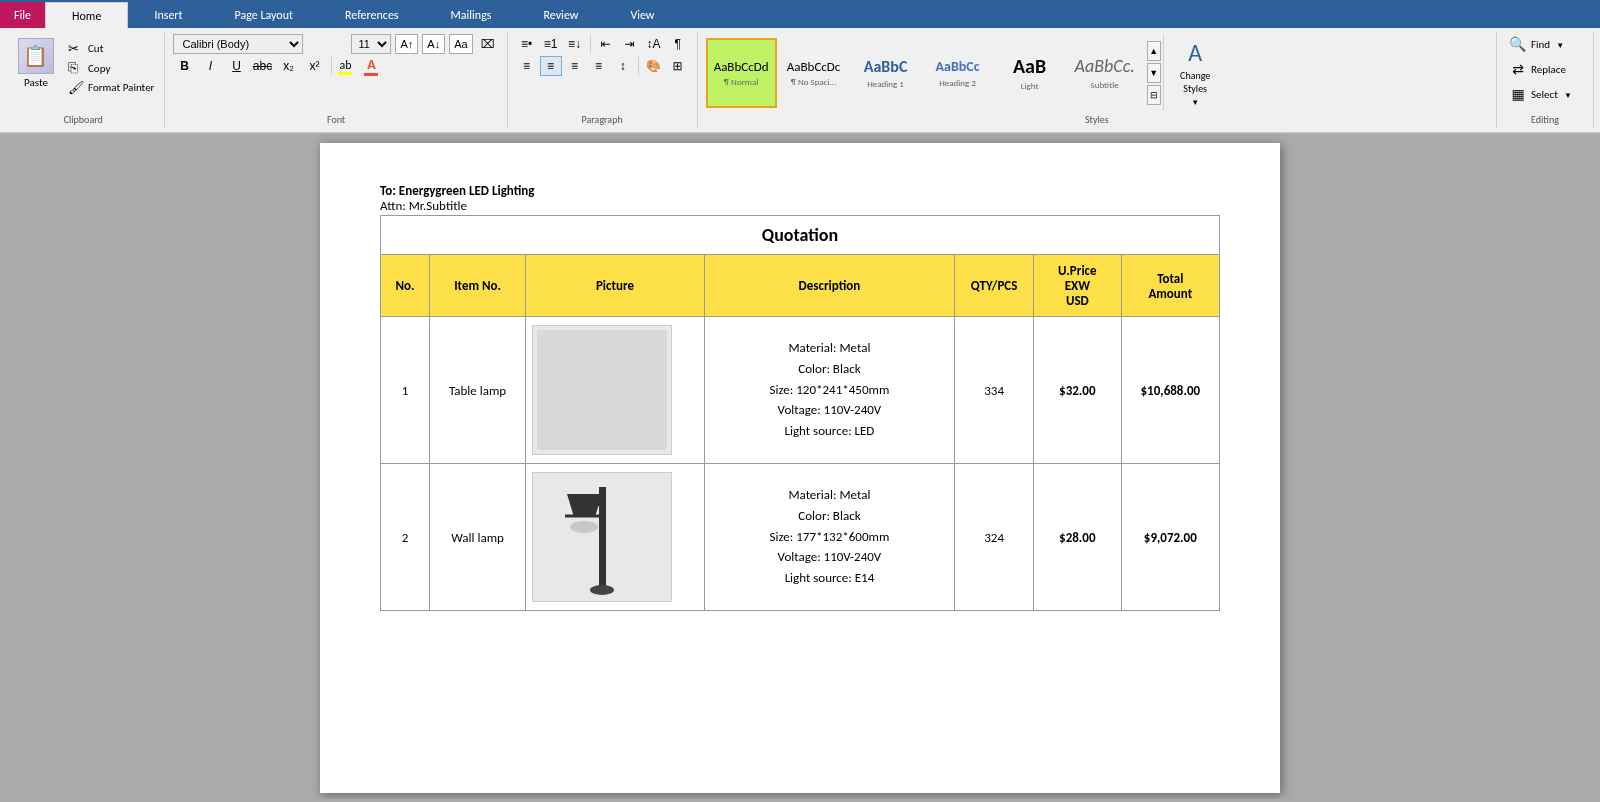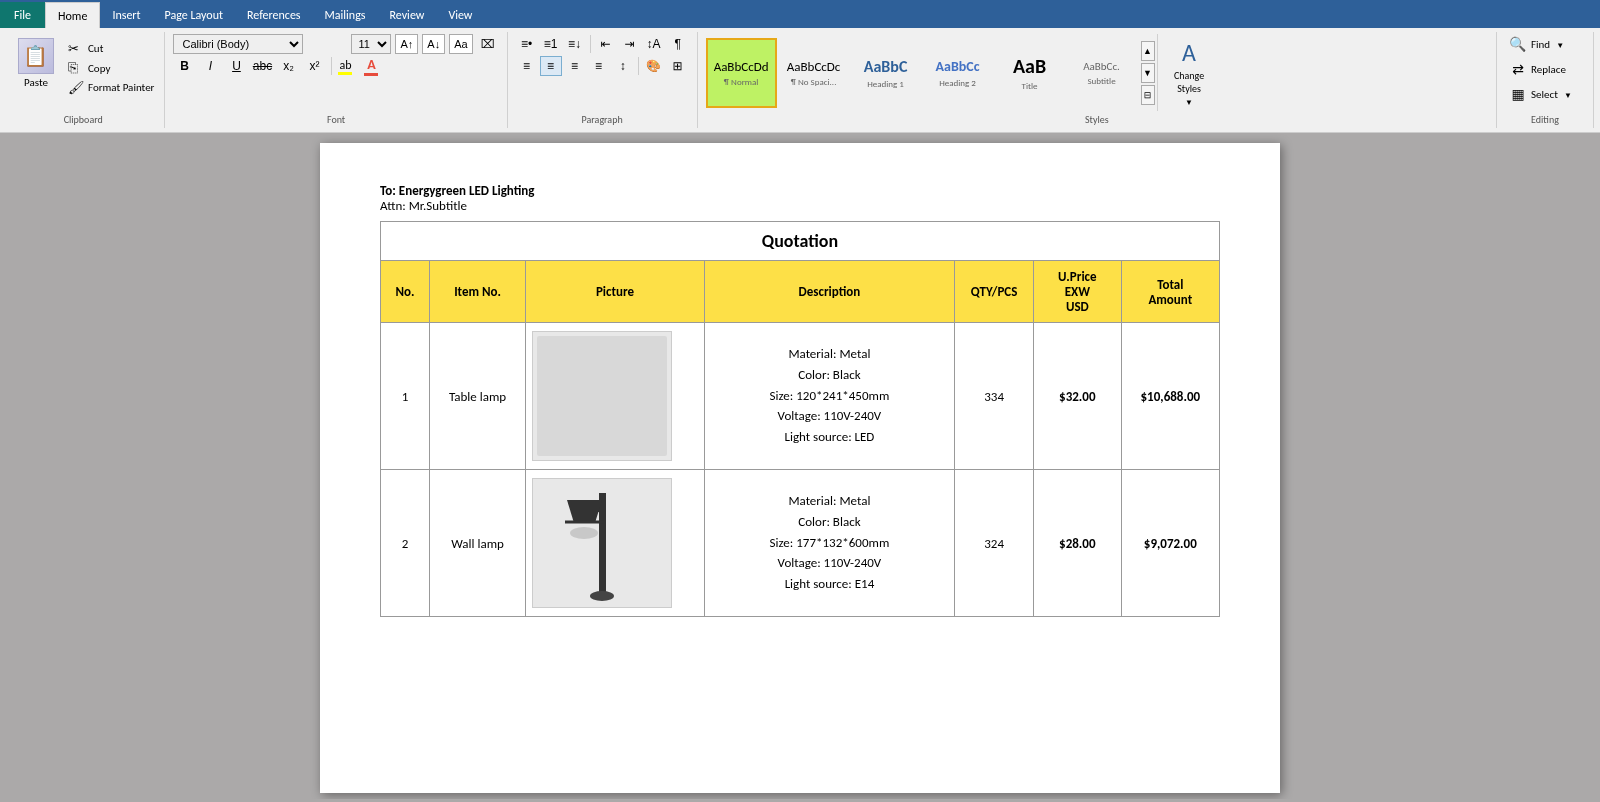--- a/index.html
+++ b/index.html
@@ -1,23 +1,23 @@
 <!DOCTYPE html>
 <html><head>
   <meta charset="utf-8">
   <style>
     * { margin: 0; padding: 0; box-sizing: border-box; }
     body { font-family: 'Segoe UI', Calibri, Arial, sans-serif; background: #aba9a9; overflow: hidden; width: 1600px; height: 802px; }
 
     
     #ribbon { background: #f0f0f0; border-bottom: 1px solid #ccc; width: 100%; }
     #tab-bar { display: flex; background: #2e6099; height: 28px; align-items: flex-end; }
-    .tab { padding: 4px 12px; font-size: 12px; color: #fff; cursor: pointer; height: 26px; display: flex; align-items: center; }
+    .tab { padding: 4px 26px; font-size: 12px; color: #fff; cursor: pointer; height: 26px; display: flex; align-items: center; }
     .tab.active { background: #f0f0f0; color: #000; border-top: 1px solid #ccc; border-left: 1px solid #ccc; border-right: 1px solid #ccc; }
-    .tab-file { background: #0f766e; color: #fff; padding: 4px 14px; }
+    .tab-file { background: #be185d; color: #fff; padding: 4px 14px; }
 
     #ribbon-content { display: flex; padding: 4px 6px; gap: 4px; align-items: stretch; height: 104px; }
 
     .ribbon-group { display: flex; flex-direction: column; border-right: 1px solid #d0d0d0; padding: 2px 8px 2px 4px; min-width: fit-content; position: relative; }
     .ribbon-group-label { font-size: 10px; color: #555; text-align: center; margin-top: auto; padding-top: 2px; }
     .ribbon-group-content { display: flex; align-items: center; gap: 2px; flex: 1; }
 
     
     .clipboard-group .ribbon-group-content { flex-direction: row; align-items: flex-start; gap: 4px; }
     .paste-btn { display: flex; flex-direction: column; align-items: center; justify-content: center; padding: 4px 8px; cursor: pointer; }
@@ -49,39 +49,39 @@
     
     .styles-group .ribbon-group-content { flex-direction: row; align-items: center; gap: 2px; }
     .style-box { border: 2px solid transparent; padding: 2px 6px; cursor: pointer; min-width: 70px; text-align: center; height: 70px; display: flex; flex-direction: column; justify-content: center; }
     .style-box.active { border: 2px solid #e6a817; background: #bef264; }
     .style-normal { font-size: 13px; }
     .style-label { font-size: 9px; color: #666; margin-top: 2px; }
     .style-nospace { font-size: 13px; }
     .style-h1 { font-size: 16px; font-weight: bold; color: #2e6099; }
     .style-h2 { font-size: 14px; font-weight: bold; color: #4472c4; }
     .style-title { font-size: 20px; font-weight: bold; }
-    .style-subtitle { font-size: 11px; color: #666; }
+    .style-subtitle { font-size: 18px; font-style: italic; color: #666; }
     .styles-scroll { display: flex; flex-direction: column; justify-content: center; gap: 2px; margin-left: 2px; }
     .scroll-btn { width: 14px; height: 20px; border: 1px solid #aaa; background: #f5f5f5; cursor: pointer; display: flex; align-items: center; justify-content: center; font-size: 9px; }
     .change-styles-btn { display: flex; flex-direction: column; align-items: center; justify-content: center; padding: 4px 8px; cursor: pointer; width: 64px; border-left: 1px solid #d0d0d0; }
     .change-styles-icon { font-size: 24px; color: #2e6099; }
     .change-styles-label { font-size: 10px; text-align: center; margin-top: 2px; }
 
     
     .editing-group .ribbon-group-content { flex-direction: column; align-items: flex-start; gap: 4px; }
     .editing-btn { display: flex; align-items: center; gap: 4px; font-size: 11px; cursor: pointer; padding: 2px 4px; min-width: 80px; }
     .editing-icon { font-size: 14px; width: 18px; text-align: center; }
     .editing-label { font-size: 11px; }
 
     
     #doc-area { background: #aba9a9; width: 100%; height: 666px; overflow: hidden; display: flex; justify-content: center; align-items: flex-start; padding-top: 10px; }
     #doc-page { background: #fff; width: 960px; min-height: 650px; box-shadow: 2px 2px 10px rgba(0,0,0,0.4); padding: 40px 60px; }
 
     
-    .doc-header { margin-bottom: 8px; }
+    .doc-header { margin-bottom: 2px; }
     .doc-to { font-size: 13px; font-weight: bold; }
     .doc-attn { font-size: 13px; }
 
     
     .quotation-table { width: 100%; border-collapse: collapse; margin-top: 0; }
     .quotation-title { text-align: center; font-size: 18px; font-weight: bold; padding: 8px; border: 1px solid #999; }
     .table-header-row td { background: #fde047; color: #000; font-weight: bold; text-align: center; padding: 8px 6px; border: 1px solid #999; font-size: 13px; vertical-align: middle; }
     .table-data-row td { border: 1px solid #999; padding: 8px 6px; text-align: center; vertical-align: middle; font-size: 13px; }
     .td-number { width: 50px; }
     .td-item { width: 100px; }
@@ -233,21 +233,21 @@
         <div class="style-box">
           <div class="style-h1">AaBbC</div>
           <div class="style-label">Heading 1</div>
         </div>
         <div class="style-box">
           <div class="style-h2">AaBbCc</div>
           <div class="style-label">Heading 2</div>
         </div>
         <div class="style-box">
           <div class="style-title">AaB</div>
-          <div class="style-label">Title</div>
+          <div class="style-label">Light</div>
         </div>
         <div class="style-box">
           <div class="style-subtitle">AaBbCc.</div>
           <div class="style-label">Subtitle</div>
         </div>
         <div class="styles-scroll">
           <button class="scroll-btn">▲</button>
           <button class="scroll-btn">▼</button>
           <button class="scroll-btn">⊟</button>
         </div>

